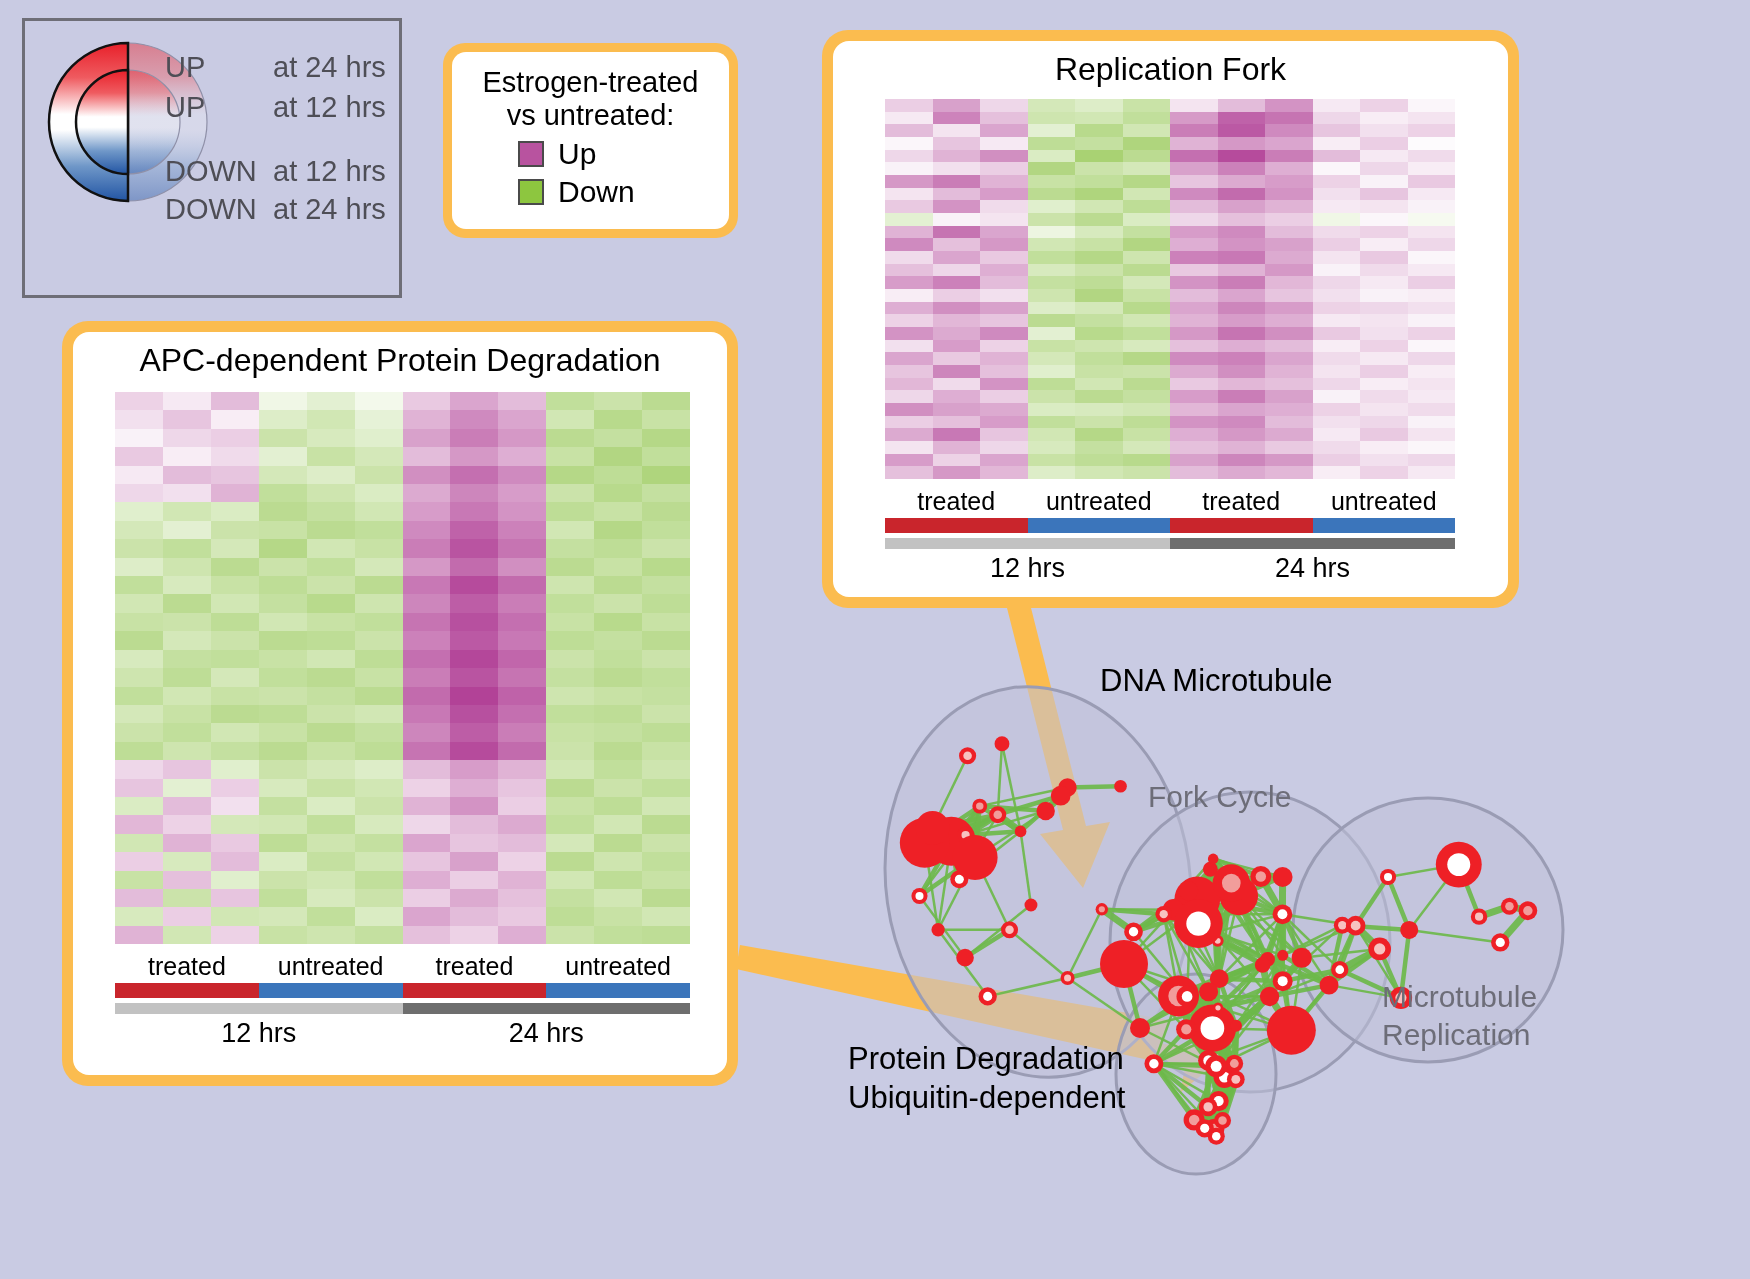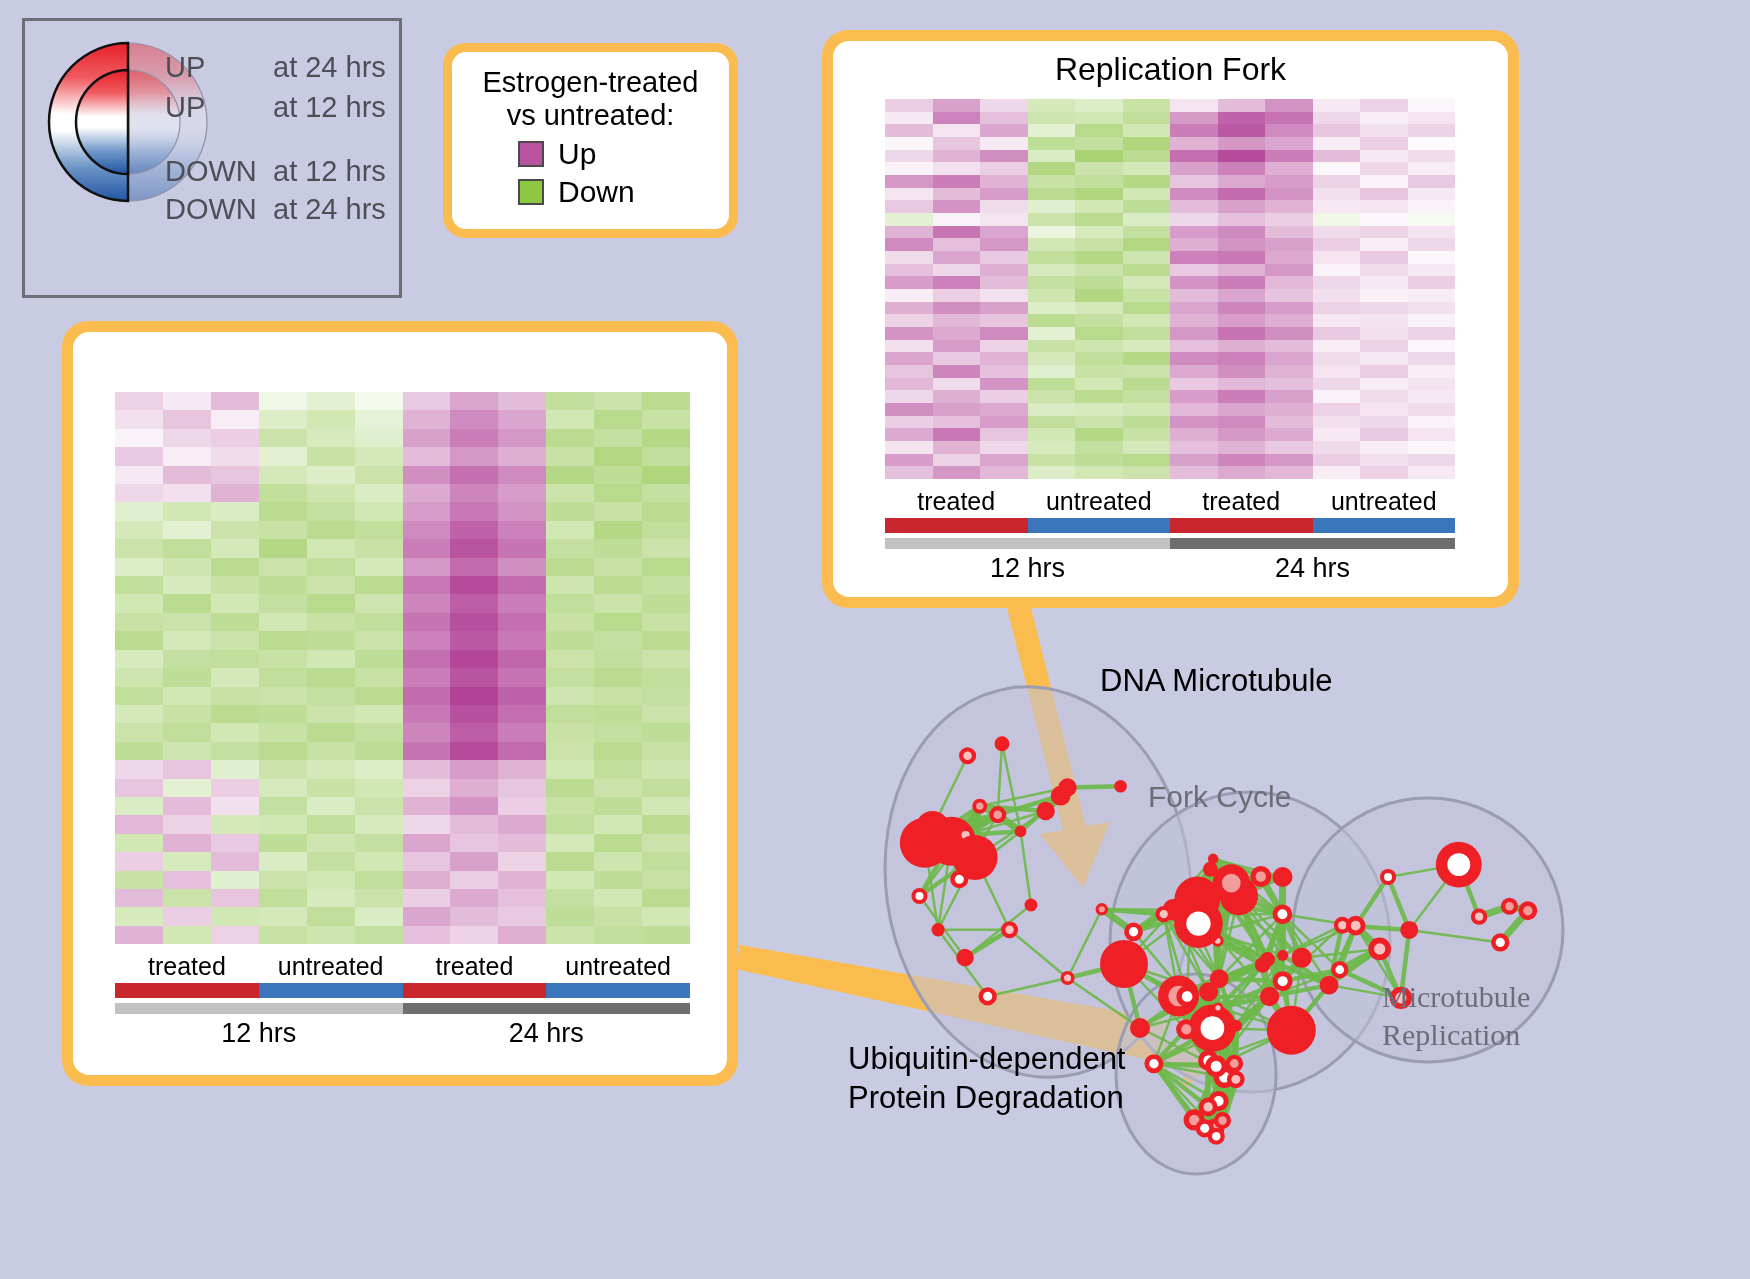--- a/index.html
+++ b/index.html
@@ -67,21 +67,21 @@
   .axis .tl{display:flex;margin-top:4px;}
   .axis .tl span{flex:1 1 0;text-align:center;font-size:27px;color:#000;}
 
   
   #network{left:780px;top:612px;width:970px;height:667px;}
 
   
   .netlabel{position:absolute;white-space:nowrap;}
   #lblDNA{left:1100px;top:663px;font-size:31px;color:#000;}
   #lblCC{left:1148px;top:780px;font-size:30px;color:#6d6d78;}
-  #lblMT{left:1382px;top:978px;font-size:30px;color:#6d6d78;line-height:1.25;font-family:Liberation Serif, serif;}
+  #lblMT{left:1382px;top:978px;font-size:30px;color:#6d6d78;line-height:1.25;}
   #lblUB{left:848px;top:1040px;font-size:31px;color:#000;line-height:1.25;}
 </style>
 </head>
 <body>
 
 <div class="abs" id="colorkey">
   <svg id="keywheel" viewBox="0 0 170 170">
     <defs>
       <linearGradient id="gUD" x1="0" y1="0" x2="0" y2="1">
         <stop offset="0%" stop-color="#e8202a"></stop>
@@ -597,20 +597,21 @@
         <div class="tl">
           <span>12 hrs</span>
           <span>24 hrs</span>
         </div>
       </div>
   </div>
 </div>
 
 <div class="abs panel" id="panelAPC">
   <div class="pin">
+    <div class="ptitle">APC-dependent Protein Degradation</div>
     <div class="hmwrap" id="hmAPC" style="display: flex; flex-direction: column;">
         <div class="hmrow" style="flex: 1 1 0px;">
           <div class="hmcell" style="background: rgb(237, 210, 230);"></div>
           <div class="hmcell" style="background: rgb(246, 233, 243);"></div>
           <div class="hmcell" style="background: rgb(227, 188, 218);"></div>
           <div class="hmcell" style="background: rgb(240, 247, 230);"></div>
           <div class="hmcell" style="background: rgb(227, 240, 210);"></div>
           <div class="hmcell" style="background: rgb(243, 249, 235);"></div>
           <div class="hmcell" style="background: rgb(233, 201, 225);"></div>
           <div class="hmcell" style="background: rgb(218, 165, 206);"></div>
@@ -1514,15 +1515,15 @@
     </g>
 </svg>
 
 <div class="abs netlabel" id="lblDNA">DNA Microtubule</div>
 <div class="abs netlabel" id="lblCC">Fork Cycle</div>
 <div class="abs netlabel" id="lblMT">
   <div>Microtubule</div>
   <div>Replication</div>
 </div>
 <div class="abs netlabel" id="lblUB">
+  <div>Protein Degradation</div>
   <div>Ubiquitin-dependent</div>
-  <div>Protein Degradation</div>
 </div>
 
 </body></html>

